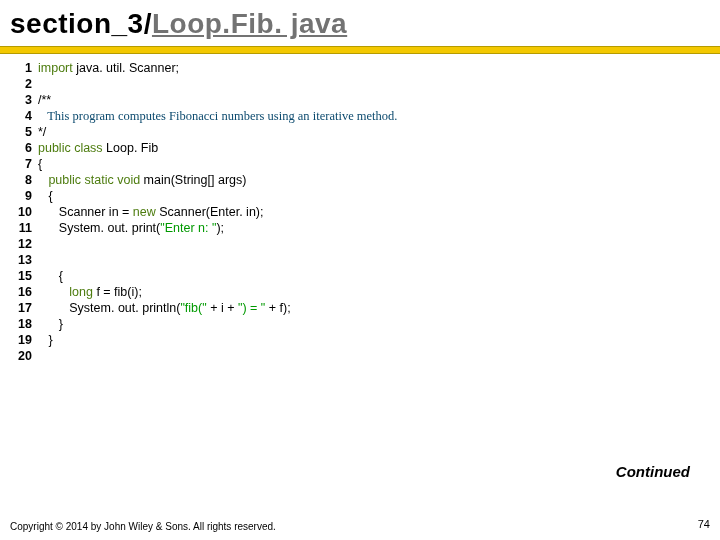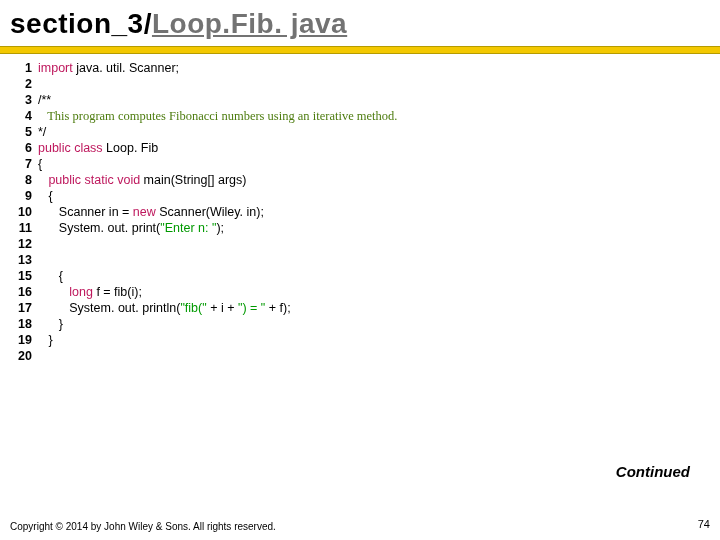--- a/index.html
+++ b/index.html
@@ -46,24 +46,24 @@
     font-weight: 700;
     font-family: Arial, sans-serif;
     color: #000;
     padding-right: 6px;
     flex: 0 0 22px;
   }
   .code {
     white-space: pre;
     font-family: Arial, sans-serif;
   }
-  .kw { color: #be185d; }
+  .kw { color: #4d7c0f; }
   .str { color: #009900; }
   .num { color: #009900; }
-  .jd  { color: #4d7c0f; font-family: Georgia, 'Times New Roman', serif; }
+  .jd  { color: #0c4a6e; font-family: Georgia, 'Times New Roman', serif; }
   .norm{ color: #000; text-align: right; }
   .continued {
     position: absolute;
     right: 30px;
     bottom: 60px;
     font-family: 'Trebuchet MS', Verdana, sans-serif;
     font-weight: 700;
     font-style: italic;
     font-size: 15px;
   }
@@ -122,21 +122,21 @@
     <div class="code-row">
       <span class="ln">8</span>
       <span class="code"><span class="norm">   </span><span class="kw">public static void</span><span class="norm"> main(String[] args)</span></span>
     </div>
     <div class="code-row">
       <span class="ln">9</span>
       <span class="code"><span class="norm">   {</span></span>
     </div>
     <div class="code-row">
       <span class="ln">10</span>
-      <span class="code"><span class="norm">      Scanner in = </span><span class="kw">new</span><span class="norm"> Scanner(Wiley. in);</span></span>
+      <span class="code"><span class="norm">      Scanner in = </span><span class="kw">new</span><span class="norm"> Scanner(Enter. in);</span></span>
     </div>
     <div class="code-row">
       <span class="ln">11</span>
       <span class="code"><span class="norm">      System. out. print(</span><span class="str">"Enter n: "</span><span class="norm">);</span></span>
     </div>
     <div class="code-row">
       <span class="ln">12</span>
     </div>
     <div class="code-row">
       <span class="ln">13</span>

